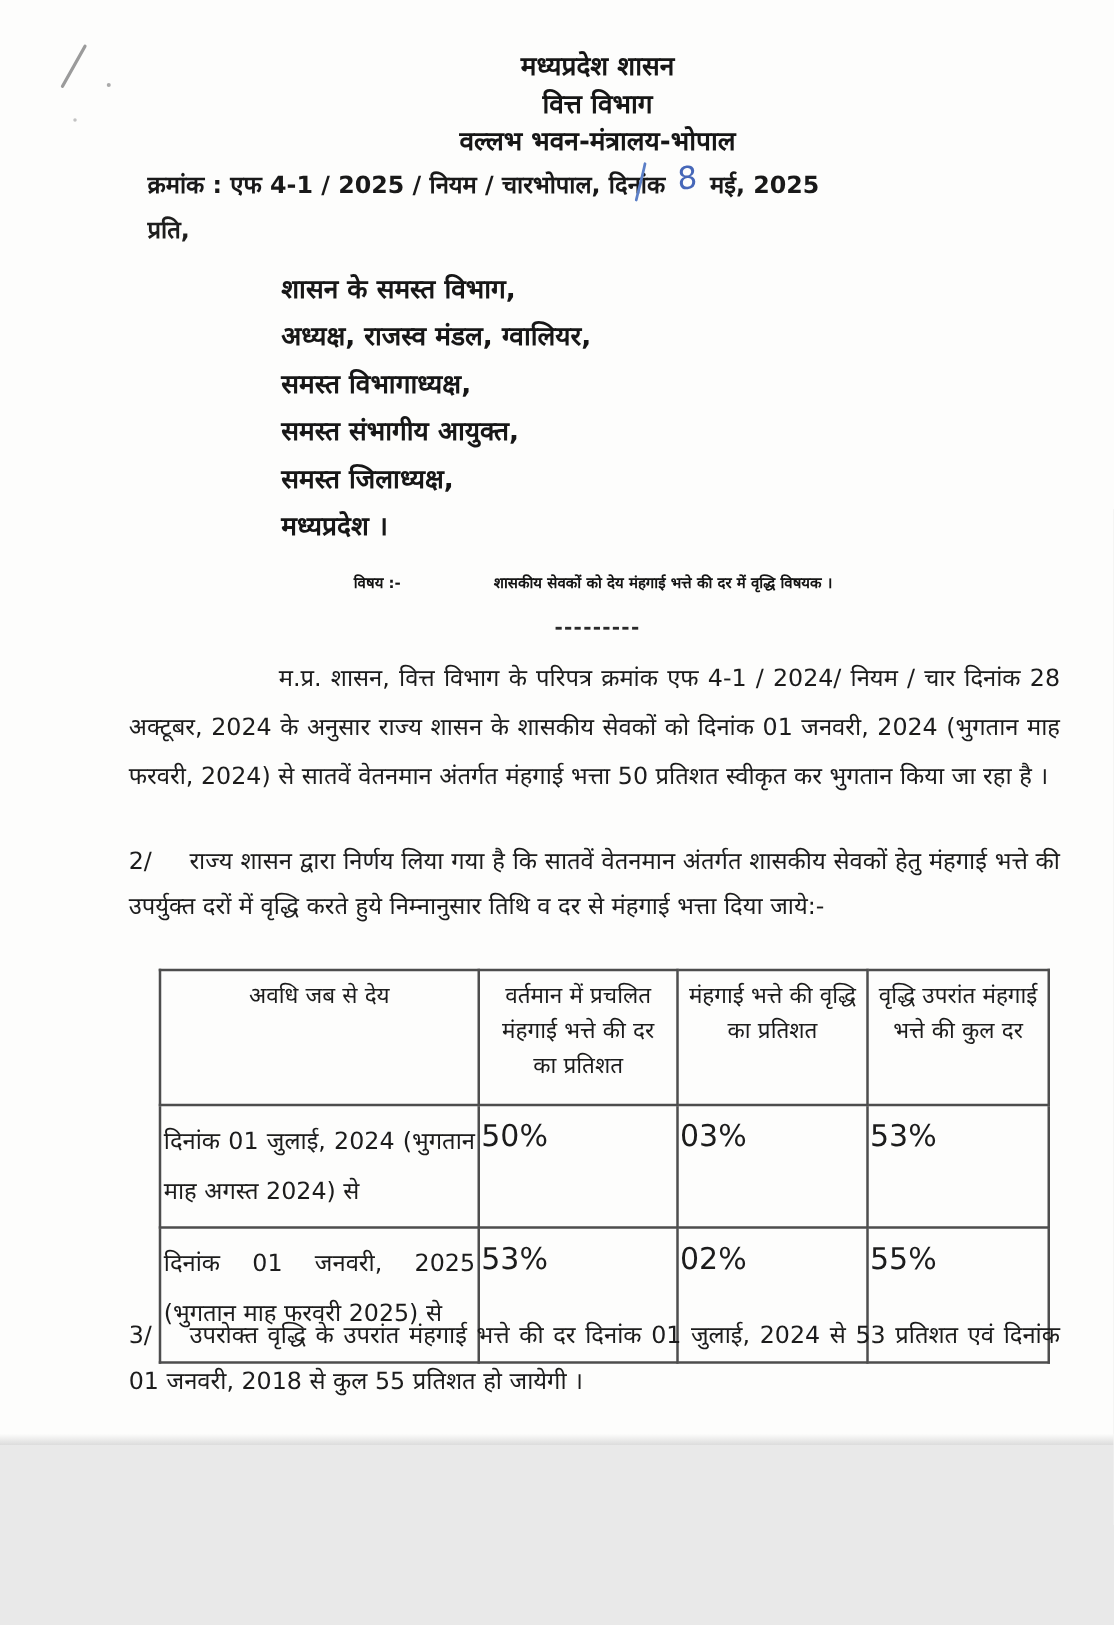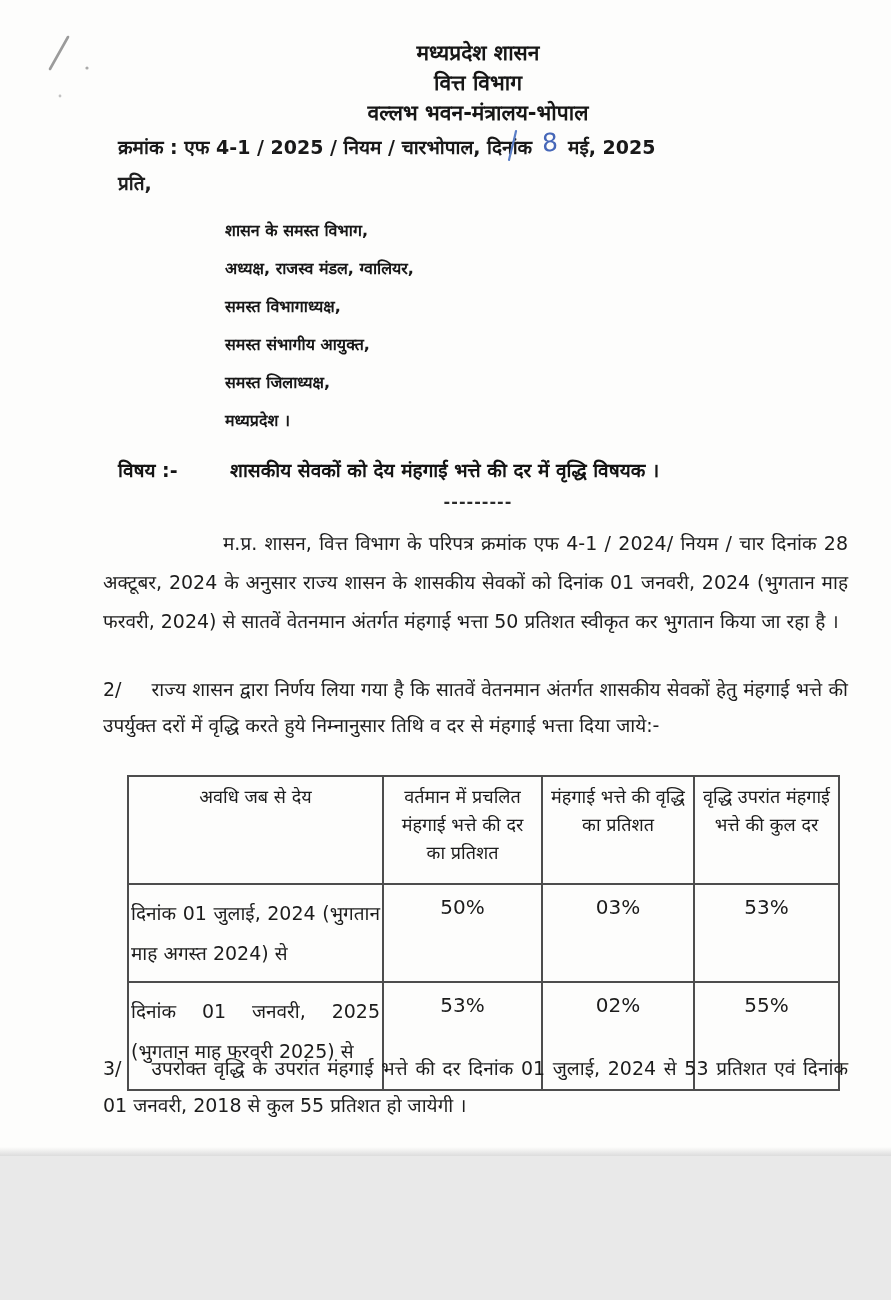--- a/index.html
+++ b/index.html
@@ -21,42 +21,42 @@
     display:flex;align-items:flex-start;
     font-weight:bold;font-size:19px;color:#191919;
   }
   .place-date{display:flex;align-items:flex-start;gap:10px;}
   .hand-day{
     color:#4667b8;font-size:25px;line-height:22px;
     transform:rotate(-7deg) skewX(-4deg);
     font-weight:normal;position:relative;top:-2px;
   }
   .salutation{position:absolute;top:170px;left:118px;font-weight:bold;font-size:19px;}
-  .addressees{position:absolute;top:212px;left:225px;font-weight:bold;font-size:16px;line-height:38px;color:#171717;}
-  .subject-row{position:absolute;top:457px;left:118px;right:60px;display:flex;font-weight:bold;font-size:19px;color:#141414;}
+  .addressees{position:absolute;top:212px;left:225px;font-weight:bold;font-size:21px;line-height:38px;color:#171717;}
+  .subject-row{position:absolute;top:457px;left:118px;right:60px;display:flex;font-weight:bold;font-size:12px;color:#141414;justify-content:center;}
   .subject-row .label{width:112px;flex:0 0 112px;}
   .separator{position:absolute;top:492px;left:60px;width:836px;text-align:center;font-weight:bold;font-size:16px;letter-spacing:1px;color:#2a2a2a;}
   .para{
     position:absolute;left:103px;width:745px;
     font-size:19px;line-height:39px;text-align:justify;color:#1c1c1c;
   }
   .para .pnum{margin-right:30px;}
   #para1{top:524px;text-indent:120px;}
   #para2{top:671px;line-height:36px;}
   #para3{top:1050px;line-height:37px;}
   #para4{top:1136px;line-height:38px;}
   table.da-table{
     position:absolute;top:775px;left:127px;
     border-collapse:collapse;table-layout:fixed;
     font-size:18px;color:#1c1c1c;
   }
   .da-table th,.da-table td{border:2px solid #4d4d4d;vertical-align:top;}
   .da-table th{font-weight:normal;text-align:center;padding:6px 6px 16px;line-height:28px;height:76px;}
   .da-table td.period{padding:8px 2px;text-align:justify;line-height:40px;font-size:19px;}
-  .da-table td.pct{text-align:center;padding-top:10px;font-size:20px;}
+  .da-table td.pct{text-align:left;padding-top:10px;font-size:24px;}
   .da-table tr.r1 td{height:74px;}
   .da-table tr.r2 td{height:90px;}
   .col-period{width:255px;}
   .col-cur{width:159px;}
   .col-inc{width:152px;}
   .col-tot{width:145px;}
   .page-number{position:absolute;top:1242px;left:818px;font-size:16px;color:#3a3a3a;}
   .ink-overlay{position:absolute;top:0;left:0;width:891px;height:1300px;pointer-events:none;}
   .bottom-edge{position:absolute;bottom:0;left:0;width:100%;height:9px;background:linear-gradient(#fdfdfc,#dcdcdc);}
 </style>

